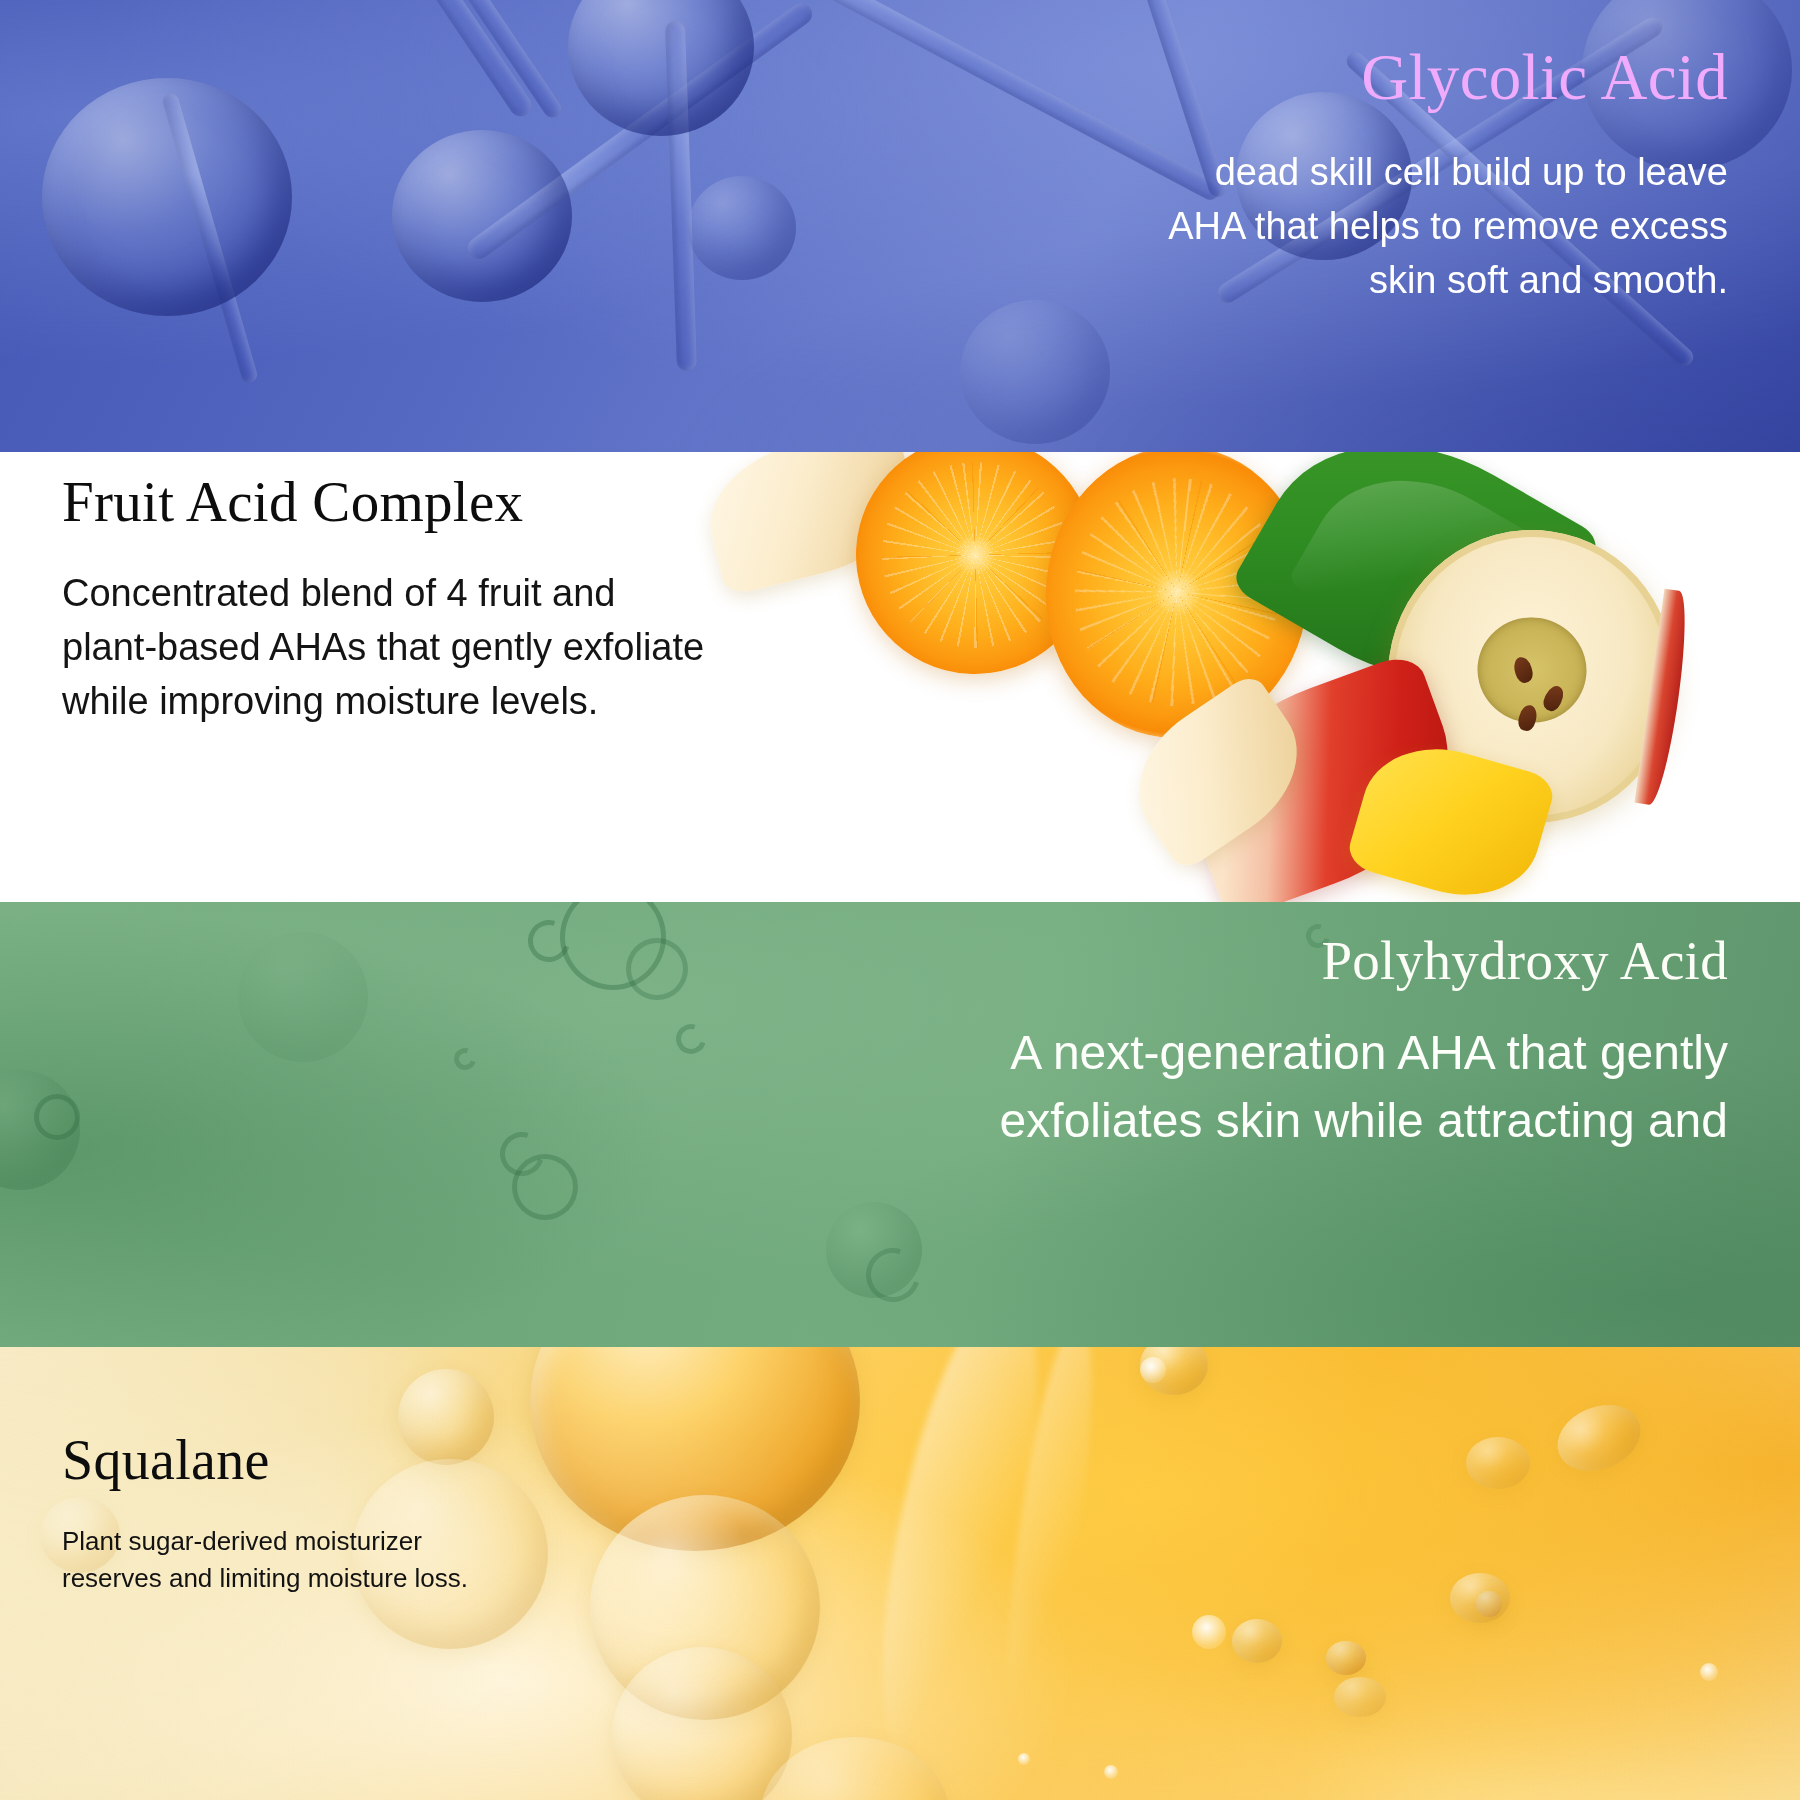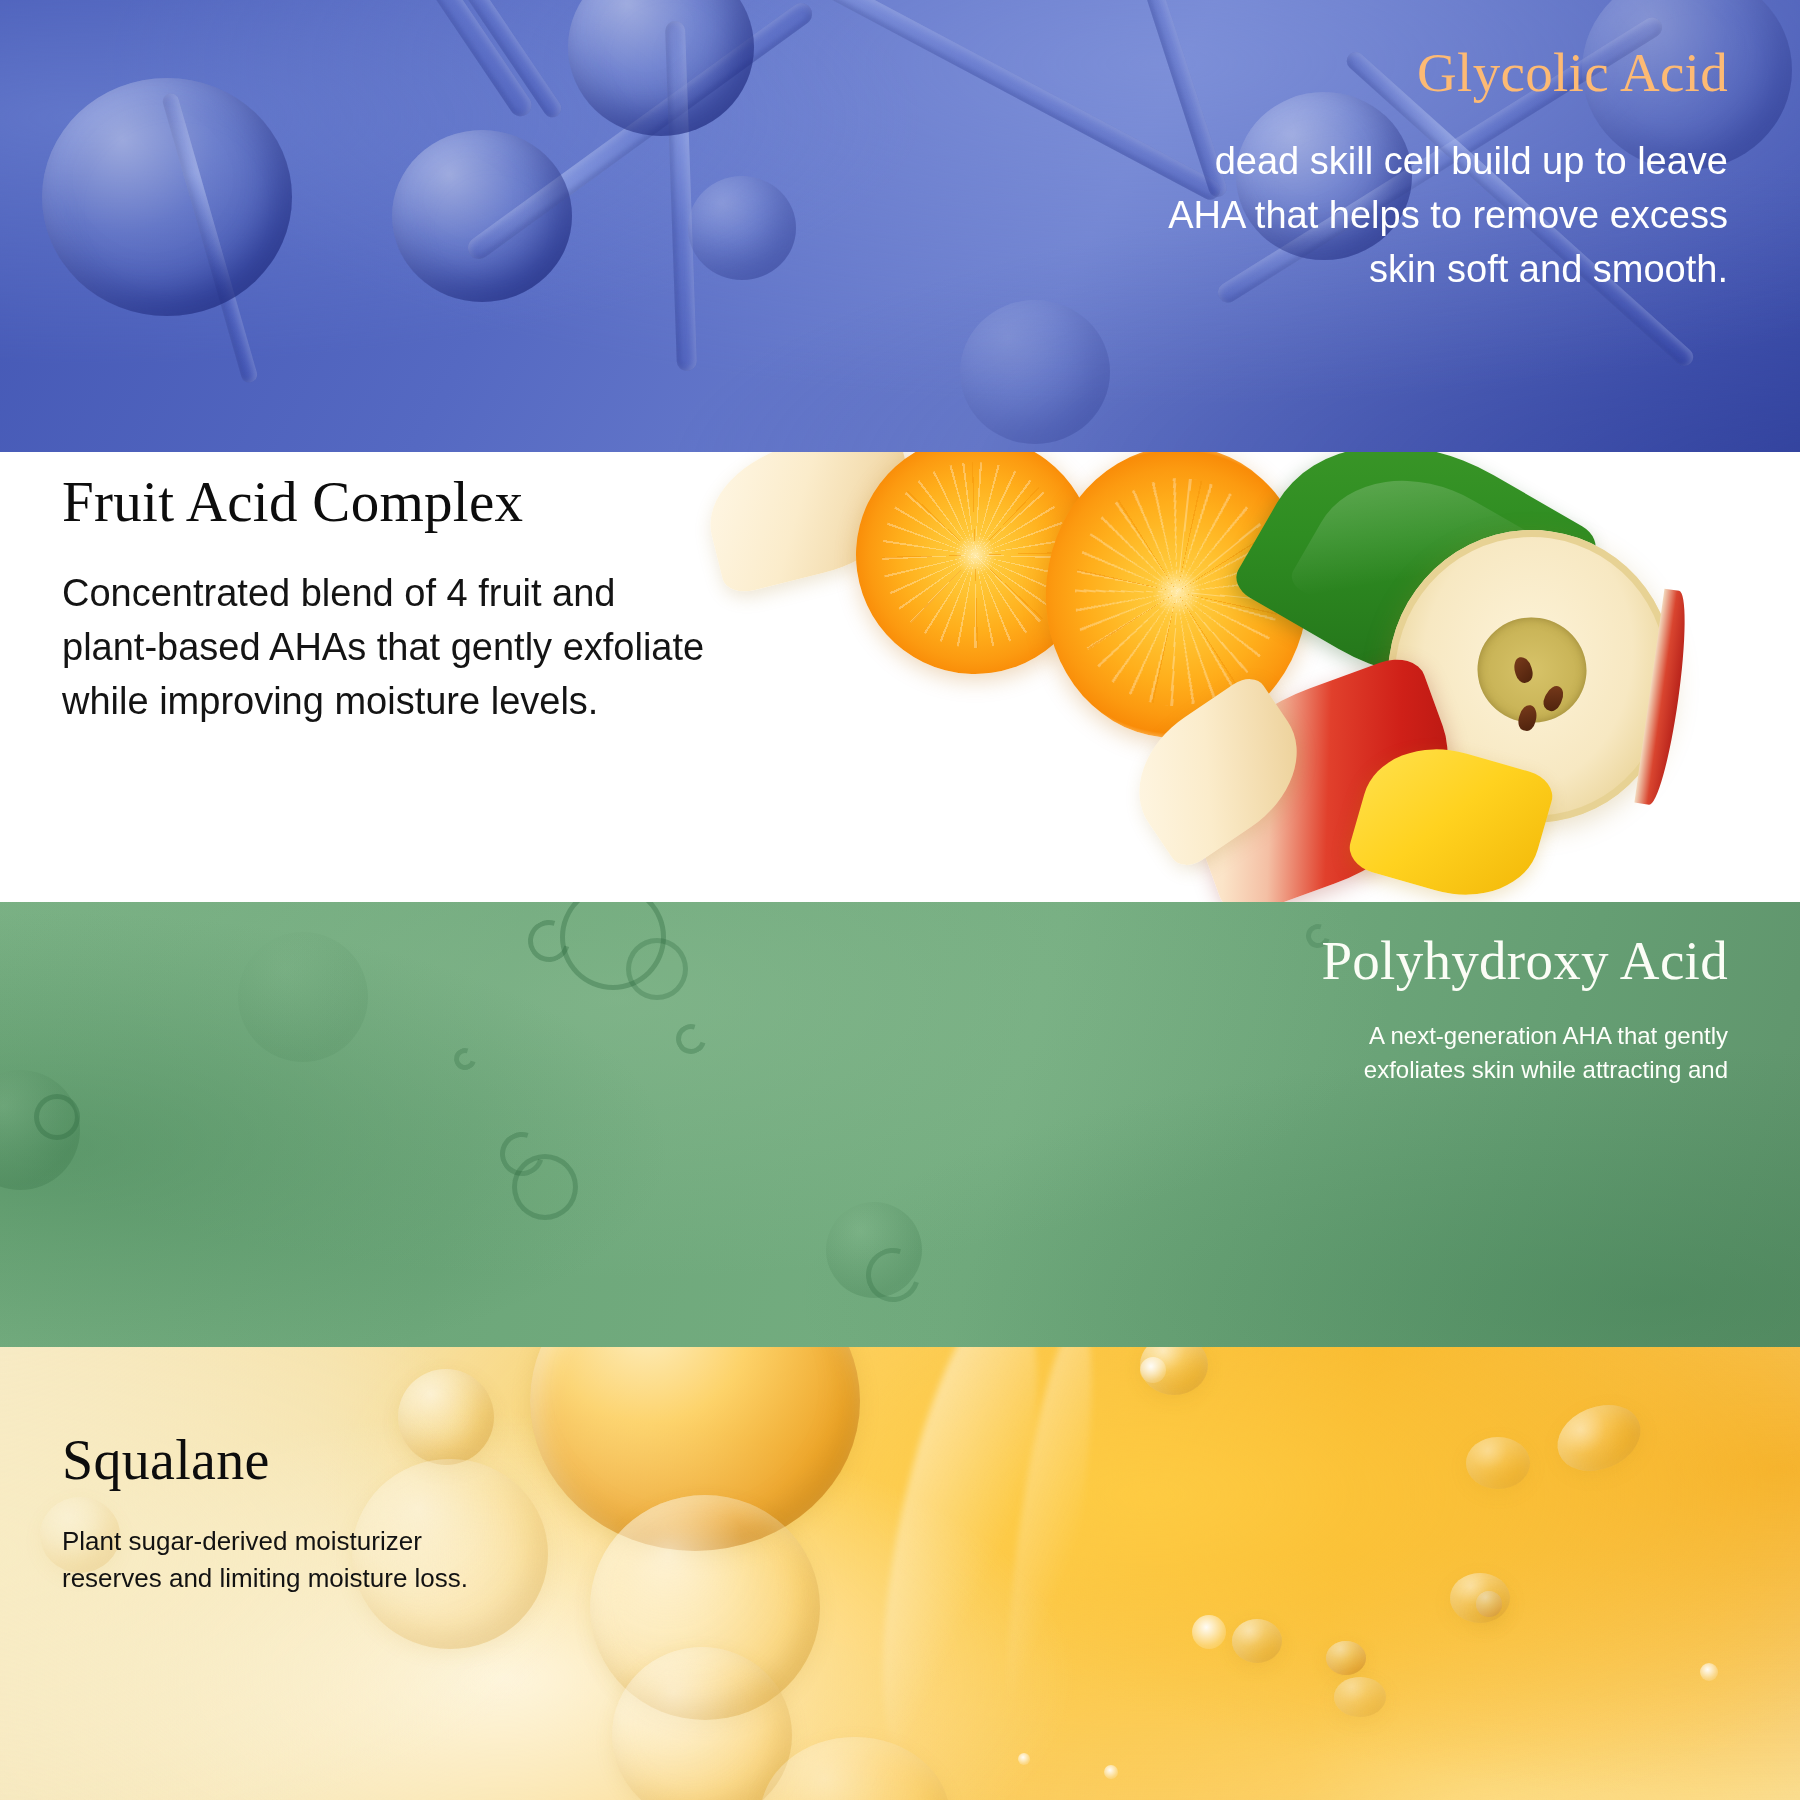--- a/index.html
+++ b/index.html
@@ -175,28 +175,28 @@
     font-weight:400;
     letter-spacing:.3px;
     line-height:1.04;
   }
   .ing-desc {
     font-family:"Liberation Sans", sans-serif;
     font-weight:400;
     line-height:1.42;
   }
 
-  #panel-glycolic .ing-title { font-size:55px; color:#fdba74; }
+  #panel-glycolic .ing-title { font-size:65px; color:#f0abfc; }
   #panel-glycolic .ing-desc  { font-size:38px; color:#ffffff; margin-top:34px; }
 
   #panel-fruit .ing-title { font-size:57px; color:#0d0d0d; }
   #panel-fruit .ing-desc  { font-size:38px; color:#141414; margin-top:36px; }
 
   #panel-polyhydroxy .ing-title { font-size:55px; color:#fbfdf6;text-align:right; }
-  #panel-polyhydroxy .ing-desc  { font-size:24px; color:#fdfffa; margin-top:30px; }
+  #panel-polyhydroxy .ing-desc  { font-size:48px; color:#fdfffa; margin-top:30px; }
 
   #panel-squalane .ing-title { font-size:56px; color:#0d0d0d; }
   #panel-squalane .ing-desc  { font-size:26px; color:#121212; margin-top:34px; }
 
   .ing-desc span { display:block; white-space:nowrap; }
 </style>
 </head>
 <body>
 
 <div class="infographic">

